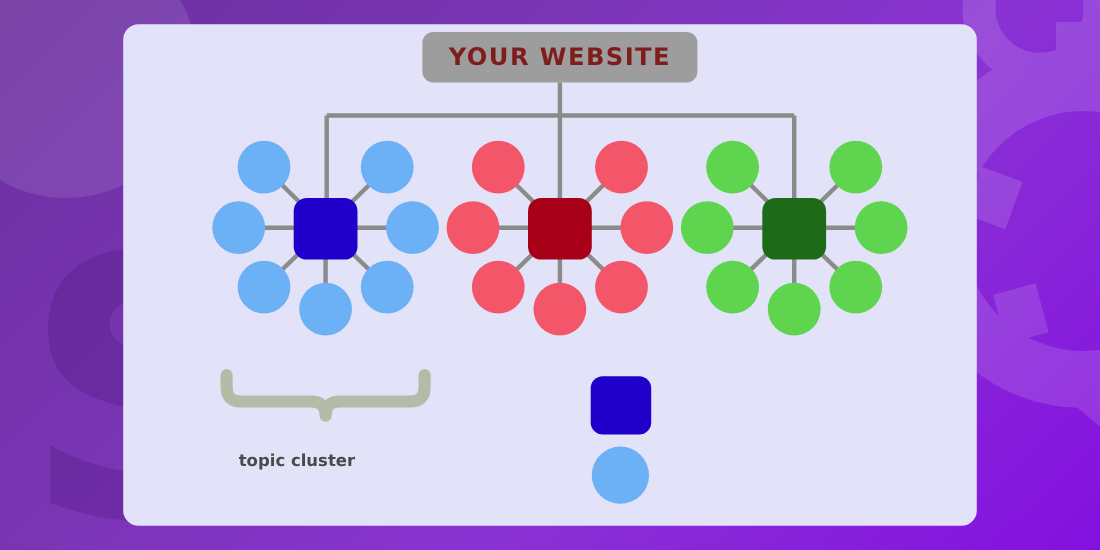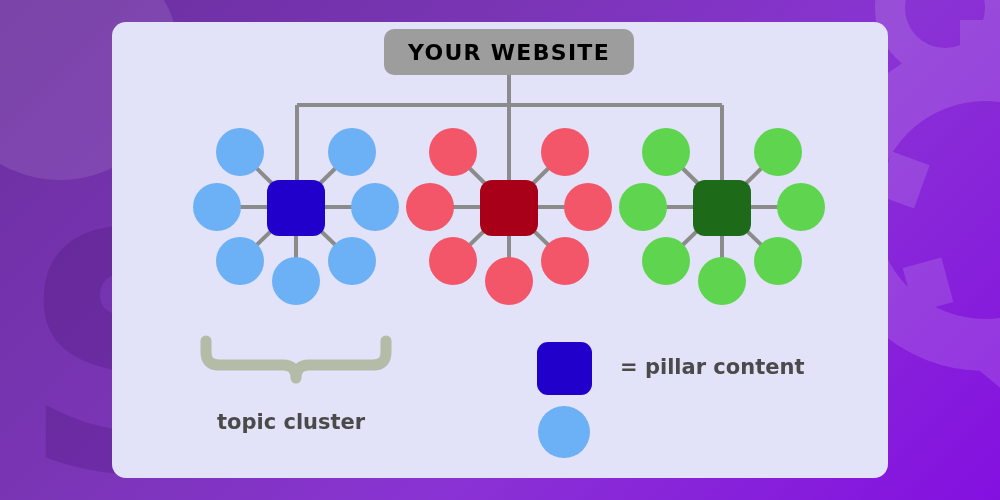--- a/index.html
+++ b/index.html
@@ -42,30 +42,30 @@
     top: 29px;
     width: 250px;
     height: 46px;
     background: #9d9d9d;
     border-radius: 10px;
     display: flex;
     align-items: center;
     justify-content: center;
   }
   .hub-label span {
-    color: #000000;
+    color: #7f1d1d;
     font-size: 22px;
     font-weight: bold;
     letter-spacing: 1.3px;
     font-family: "DejaVu Sans", sans-serif;
   }
   .cap-label {
     position: absolute;
     color: #4a4a4a;
-    font-size: 21px;
+    font-size: 15px;
     font-weight: bold;
     font-family: "DejaVu Sans", sans-serif;
     white-space: nowrap;
   }
   #topic-cluster-label {
     left: 217px;
     top: 410px;
   }
   .legend-text {
     position: absolute;
@@ -204,17 +204,16 @@
     <path d="M 206 341 L 206 352 Q 206 365 219 365 L 283 365 Q 296 365 296 378 Q 296 365 309 365 L 373 365 Q 386 365 386 352 L 386 341" fill="none" stroke="#b4bba6" stroke-width="11" stroke-linecap="round" stroke-linejoin="round"></path>
   </svg>
 
   <div class="hub-label">
     <span>YOUR WEBSITE</span>
   </div>
 
   <div class="cap-label" id="topic-cluster-label">topic cluster</div>
 
   <div id="legend-pillar-swatch"></div>
-  <div class="legend-text" id="legend-pillar-text">= pillar content</div>
 
   <div id="legend-cluster-swatch"></div>
 
 </div>
 
 </body></html>

